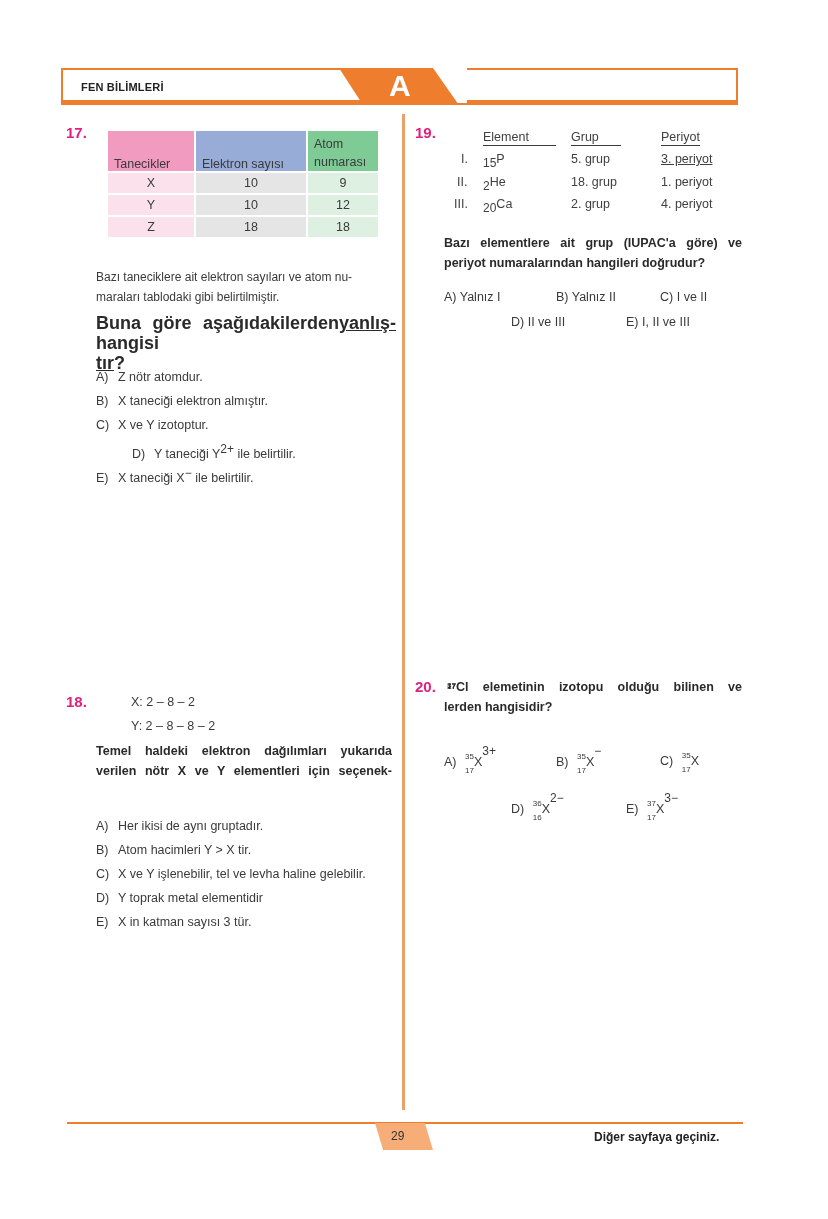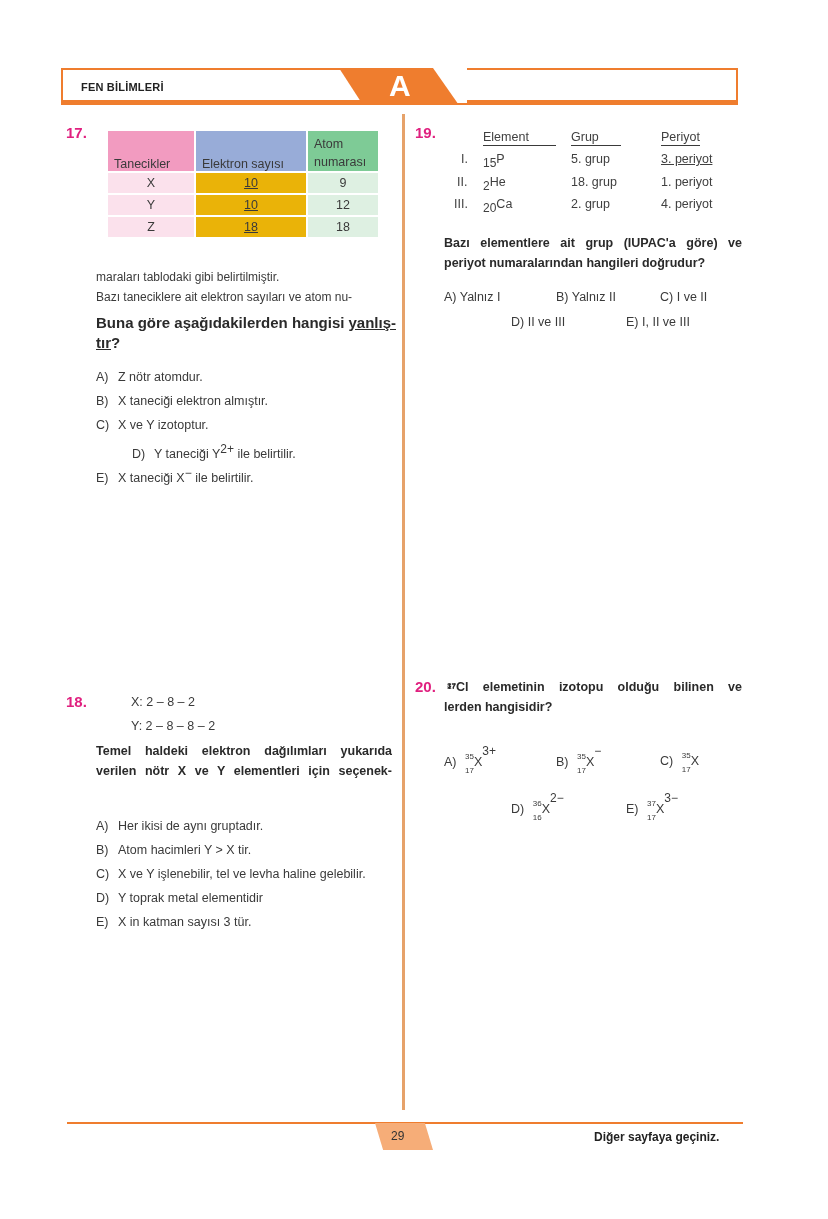--- a/index.html
+++ b/index.html
@@ -21,21 +21,21 @@
     .bold { font-weight: bold; color: #2a2a2a; }
     u { text-decoration: underline; }
 
     
     .t17 { position: absolute; left: 106px; top: 129px; border-collapse: separate; border-spacing: 2px; font-size: 12.5px; }
     .t17 td { text-align: center; height: 20px; color: #3a3a3a; }
     .t17 .h1 { background: #f29bc0; text-align: left; padding: 0 6px; vertical-align: bottom; width: 86px; height: 40px; }
     .t17 .h2 { background: #98acd8; text-align: left; padding: 0 6px; vertical-align: bottom; width: 110px; height: 40px; }
     .t17 .h3 { background: #7ecb96; text-align: left; padding: 0 6px; vertical-align: bottom; width: 70px; height: 40px; line-height: 18px; }
     .t17 .c1 { background: #fbe1ec; }
-    .t17 .c2 { background: #eab308; text-decoration: underline; }
+    .t17 .c2 { background: #e5e5e5; }
     .t17 .c3 { background: #def0e2; }
 
     .opt { position: absolute; font-size: 12.5px; color: #3a3a3a; }
     .opt .lbl { display: inline-block; width: 22px; }
     sup, sub { font-size: 12px; }
     .iso { display: inline-block; position: relative; vertical-align: middle; width: 14px; height: 24px; font-size: 8px; }
     .iso .a { position: absolute; right: 0; top: 1px; }
     .iso .z { position: absolute; right: 0; bottom: 0; }
 
     
@@ -79,24 +79,24 @@
   </tr>
   <tr>
     <td class="c1">Z</td>
     <td class="c2">18</td>
     <td class="c3">18</td>
   </tr>
 </tbody>
   </table>
 
 <div class="txt" style="left:96px; top:267px; width:300px; font-size:12px;">
+  <div>Bazı taneciklere ait elektron sayıları ve atom nu-</div>
   <div>maraları tablodaki gibi belirtilmiştir.</div>
-  <div>Bazı taneciklere ait elektron sayıları ve atom nu-</div>
 </div>
-<div class="txt bold" style="left:96px; top:313px; width:300px; font-size:15px; text-align:justify;">
+<div class="txt bold" style="left:96px; top:313px; width:300px; font-size:18px; text-align:justify;">
   <div style="display:flex; justify-content:space-between;">
       <span>Buna göre aşağıdakilerden hangisi </span>
       <u>yanlış-</u>
     </div>
   <div><u>tır</u><span>?</span></div>
 </div>
 
 <div class="opt" style="left:96px; top:370px;"><span class="lbl">A)</span><span>Z nötr atomdur.</span></div>
 <div class="opt" style="left:96px; top:394px;"><span class="lbl">B)</span><span>X taneciği elektron almıştır.</span></div>
 <div class="opt" style="left:96px; top:418px;"><span class="lbl">C)</span><span>X ve Y izotoptur.</span></div>

